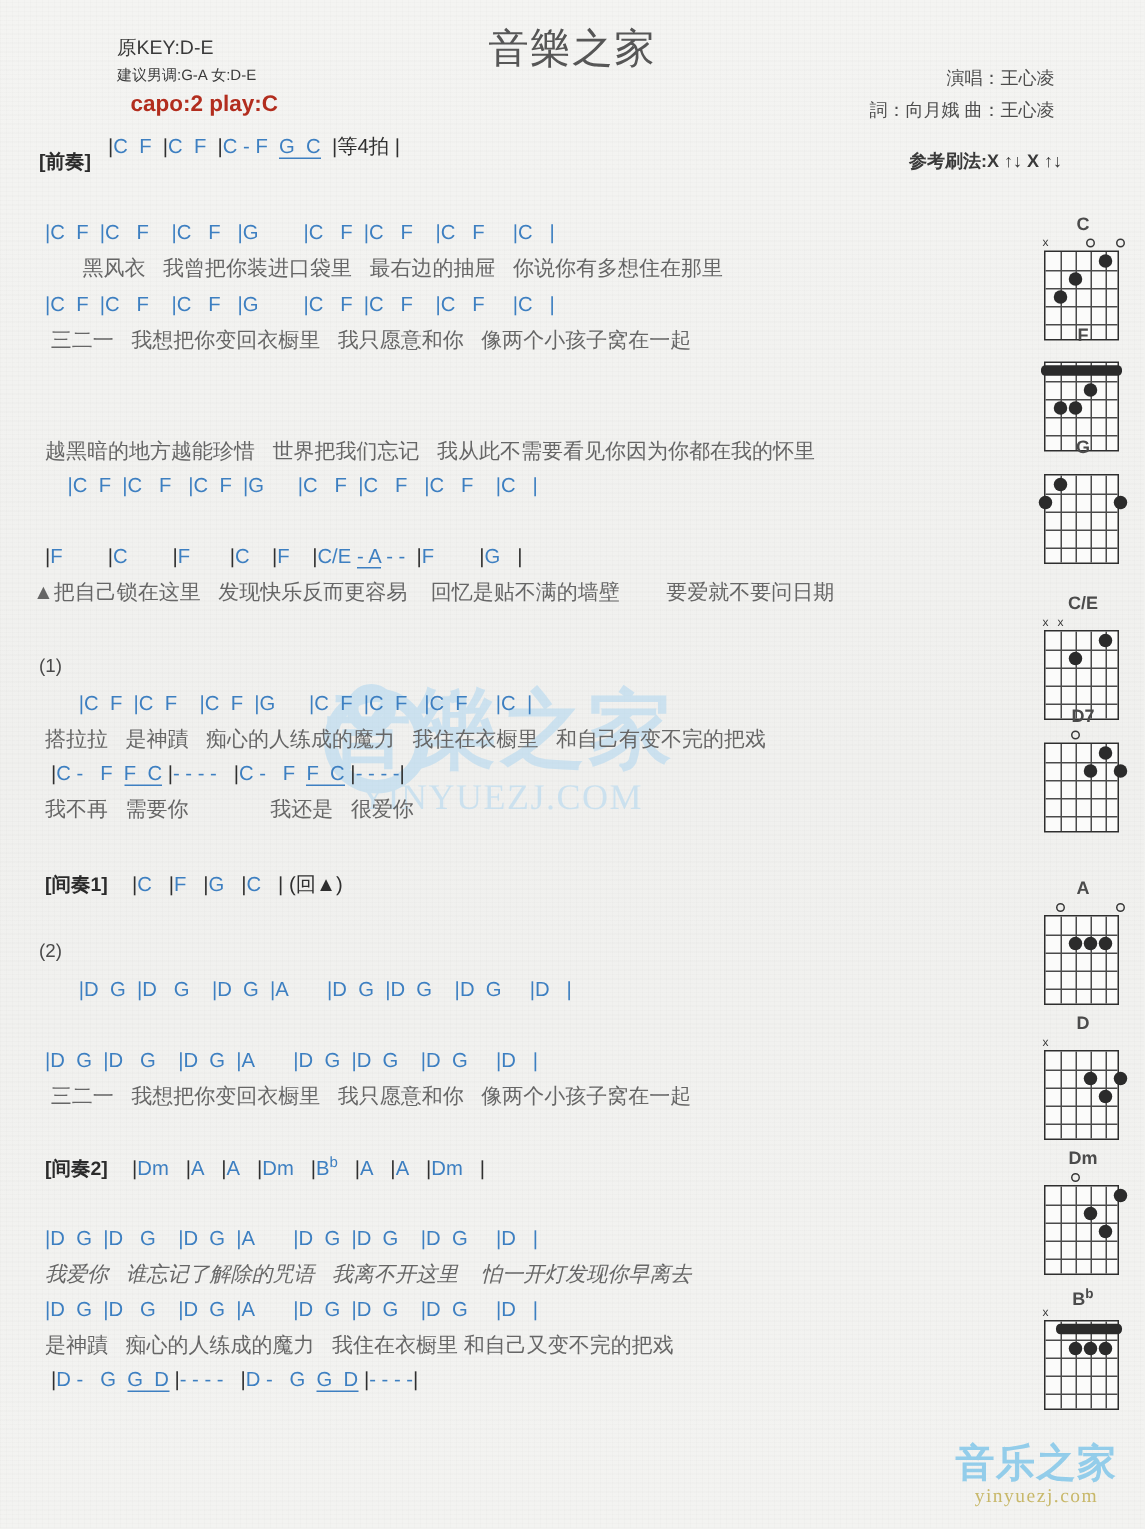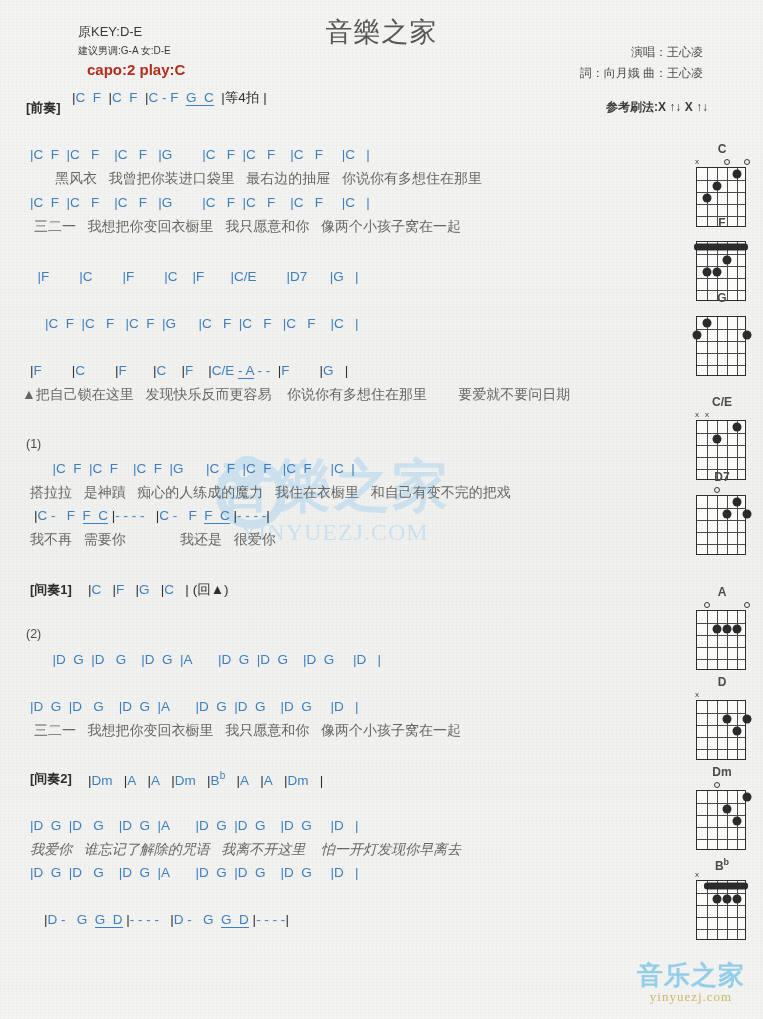--- a/index.html
+++ b/index.html
@@ -278,24 +278,24 @@
   <div class="strum">参考刷法:X ↑↓ X ↑↓</div>
 
   <div class="line section-tag" style="left:26px; top:99px;">[前奏]</div>
   <div class="line chords intro-line" style="left:72px; top:89px;"><span class="bar">|</span>C&nbsp;&nbsp;F&nbsp;&nbsp;<span class="bar">|</span>C&nbsp;&nbsp;F&nbsp;&nbsp;<span class="bar">|</span>C - F&nbsp;&nbsp;<span class="u">G&nbsp;&nbsp;C</span>&nbsp;&nbsp;<span class="bar">|</span><span style="color:#2f2f2f">等4拍</span> <span class="bar">|</span></div>
 
   <div class="line chords" style="left:30px; top:147px;">|C  F  |C   F    |C   F   |G        |C   F  |C   F    |C   F     |C   |</div>
   <div class="line lyrics" style="left:30px; top:170px;margin-left:25px;">黑风衣   我曾把你装进口袋里   最右边的抽屉   你说你有多想住在那里</div>
   <div class="line chords" style="left:30px; top:195px;">|C  F  |C   F    |C   F   |G        |C   F  |C   F    |C   F     |C   |</div>
   <div class="line lyrics" style="left:30px; top:218px;"> 三二一   我想把你变回衣橱里   我只愿意和你   像两个小孩子窝在一起</div>
 
-  <div class="line chords" style="left:30px; top:269px;">  |F        |C        |F        |C    |F       |C/E        |D7      |G   |</div>
+  <div class="line lyrics" style="left:30px; top:292px;">越黑暗的地方越能珍惜   世界把我们忘记   我从此不需要看见你因为你都在我的怀里</div>
   <div class="line chords" style="left:30px; top:316px;">    |C  F  |C   F   |C  F  |G      |C   F  |C   F   |C   F    |C   |</div>
   <div class="line chords" style="left:30px; top:363px;"><span class="bar">|</span>F&nbsp;&nbsp;&nbsp;&nbsp;&nbsp;&nbsp;&nbsp;&nbsp;<span class="bar">|</span>C&nbsp;&nbsp;&nbsp;&nbsp;&nbsp;&nbsp;&nbsp;&nbsp;<span class="bar">|</span>F&nbsp;&nbsp;&nbsp;&nbsp;&nbsp;&nbsp;&nbsp;<span class="bar">|</span>C&nbsp;&nbsp;&nbsp;&nbsp;<span class="bar">|</span>F&nbsp;&nbsp;&nbsp;&nbsp;<span class="bar">|</span>C/E <span class="u">- A</span> - - &nbsp;<span class="bar">|</span>F&nbsp;&nbsp;&nbsp;&nbsp;&nbsp;&nbsp;&nbsp;&nbsp;<span class="bar">|</span>G&nbsp;&nbsp;&nbsp;<span class="bar">|</span></div>
-  <div class="line lyrics" style="left:22px; top:386px;">▲把自己锁在这里   发现快乐反而更容易    你说你有多想住在那里        要爱就不要问日期</div>
+  <div class="line lyrics" style="left:22px; top:386px;">▲把自己锁在这里   发现快乐反而更容易    回忆是贴不满的墙壁        要爱就不要问日期</div>
 
   <div class="line num-tag" style="left:26px; top:437px;">(1)</div>
   <div class="line chords" style="left:30px; top:461px;">      |C  F  |C  F    |C  F  |G      |C  F  |C  F   |C  F     |C  |</div>
   <div class="line lyrics" style="left:30px; top:484px;">搭拉拉   是神蹟   痴心的人练成的魔力   我住在衣橱里   和自己有变不完的把戏</div>
   <div class="line chords" style="left:34px; top:508px;"><span class="bar">|</span>C -&nbsp;&nbsp;&nbsp;F&nbsp;&nbsp;<span class="u">F&nbsp;&nbsp;C</span>&nbsp;<span class="bar">|</span>- - - -&nbsp;&nbsp;&nbsp;<span class="bar">|</span>C -&nbsp;&nbsp;&nbsp;F&nbsp;&nbsp;<span class="u">F&nbsp;&nbsp;C</span>&nbsp;<span class="bar">|</span>- - - -<span class="bar">|</span></div>
   <div class="line lyrics" style="left:30px; top:531px;">我不再   需要你              我还是   很爱你</div>
 
   <div class="line section-tag" style="left:30px; top:581px;">[间奏1]</div>
   <div class="line chords" style="left:88px; top:581px;"><span class="bar">|</span>C&nbsp;&nbsp;&nbsp;<span class="bar">|</span>F&nbsp;&nbsp;&nbsp;<span class="bar">|</span>G&nbsp;&nbsp;&nbsp;<span class="bar">|</span>C&nbsp;&nbsp;&nbsp;<span class="bar">|</span> <span style="color:#2f2f2f">(回▲)</span></div>
 
@@ -303,21 +303,22 @@
   <div class="line chords" style="left:30px; top:652px;">      |D  G  |D   G    |D  G  |A       |D  G  |D  G    |D  G     |D   |</div>
   <div class="line chords" style="left:30px; top:699px;">|D  G  |D   G    |D  G  |A       |D  G  |D  G    |D  G     |D   |</div>
   <div class="line lyrics" style="left:30px; top:722px;"> 三二一   我想把你变回衣橱里   我只愿意和你   像两个小孩子窝在一起</div>
 
   <div class="line section-tag" style="left:30px; top:770px;">[间奏2]</div>
   <div class="line chords" style="left:88px; top:770px;"><span class="bar">|</span>Dm&nbsp;&nbsp;&nbsp;<span class="bar">|</span>A&nbsp;&nbsp;&nbsp;<span class="bar">|</span>A&nbsp;&nbsp;&nbsp;<span class="bar">|</span>Dm&nbsp;&nbsp;&nbsp;<span class="bar">|</span>B<span class="flat">b</span>&nbsp;&nbsp;&nbsp;<span class="bar">|</span>A&nbsp;&nbsp;&nbsp;<span class="bar">|</span>A&nbsp;&nbsp;&nbsp;<span class="bar">|</span>Dm&nbsp;&nbsp;&nbsp;<span class="bar">|</span></div>
 
   <div class="line chords" style="left:30px; top:818px;">|D  G  |D   G    |D  G  |A       |D  G  |D  G    |D  G     |D   |</div>
   <div class="line lyrics" style="left:30px; top:841px;font-style:italic;">我爱你   谁忘记了解除的咒语   我离不开这里    怕一开灯发现你早离去</div>
   <div class="line chords" style="left:30px; top:865px;">|D  G  |D   G    |D  G  |A       |D  G  |D  G    |D  G     |D   |</div>
-  <div class="line chords" style="left:44px; top:912px;"><span class="bar">|</span>D -&nbsp;&nbsp;&nbsp;G&nbsp;&nbsp;<span class="u">G&nbsp;&nbsp;D</span>&nbsp;<span class="bar">|</span>- - - -&nbsp;&nbsp;&nbsp;<span class="bar">|</span>D -&nbsp;&nbsp;&nbsp;G&nbsp;&nbsp;<span class="u">G&nbsp;&nbsp;D</span>&nbsp;<span class="bar">|</span>- - - -<span class="bar">|</span></div>
+  <div class="line lyrics" style="left:30px; top:888px;">是神蹟   痴心的人练成的魔力   我住在衣橱里 和自己又变不完的把戏</div>
+  <div class="line chords" style="left:34px; top:912px;"><span class="bar">|</span>D -&nbsp;&nbsp;&nbsp;G&nbsp;&nbsp;<span class="u">G&nbsp;&nbsp;D</span>&nbsp;<span class="bar">|</span>- - - -&nbsp;&nbsp;&nbsp;<span class="bar">|</span>D -&nbsp;&nbsp;&nbsp;G&nbsp;&nbsp;<span class="u">G&nbsp;&nbsp;D</span>&nbsp;<span class="bar">|</span>- - - -<span class="bar">|</span></div>
 
   <div id="chord-col">
       <div class="chordbox" style="left: 684px; top: 142px;">
         <div class="cname">C</div>
         <div class="marks" style="margin: 0px auto;">
           <div class="mark" style="left: 1px;">x</div>
           <div class="mark o" style="left: 31px;"></div>
           <div class="mark o" style="left: 51px;"></div>
         </div>
         <div class="diagram">

